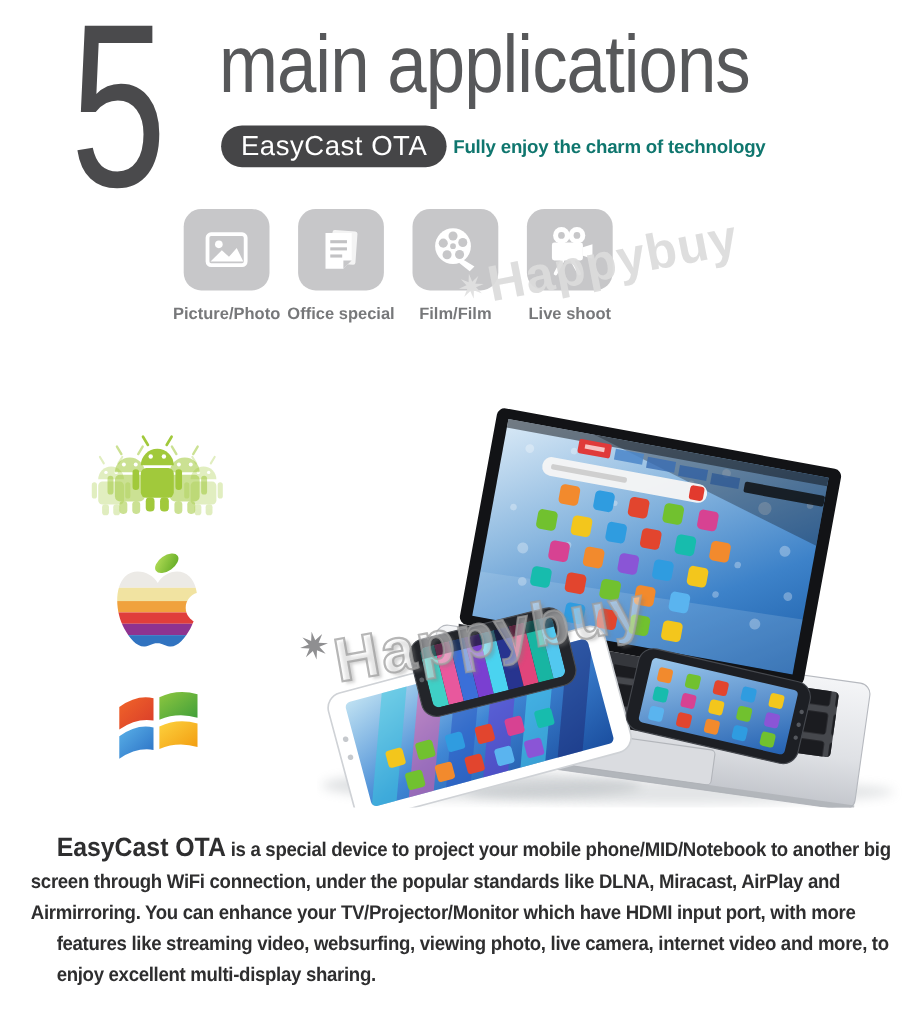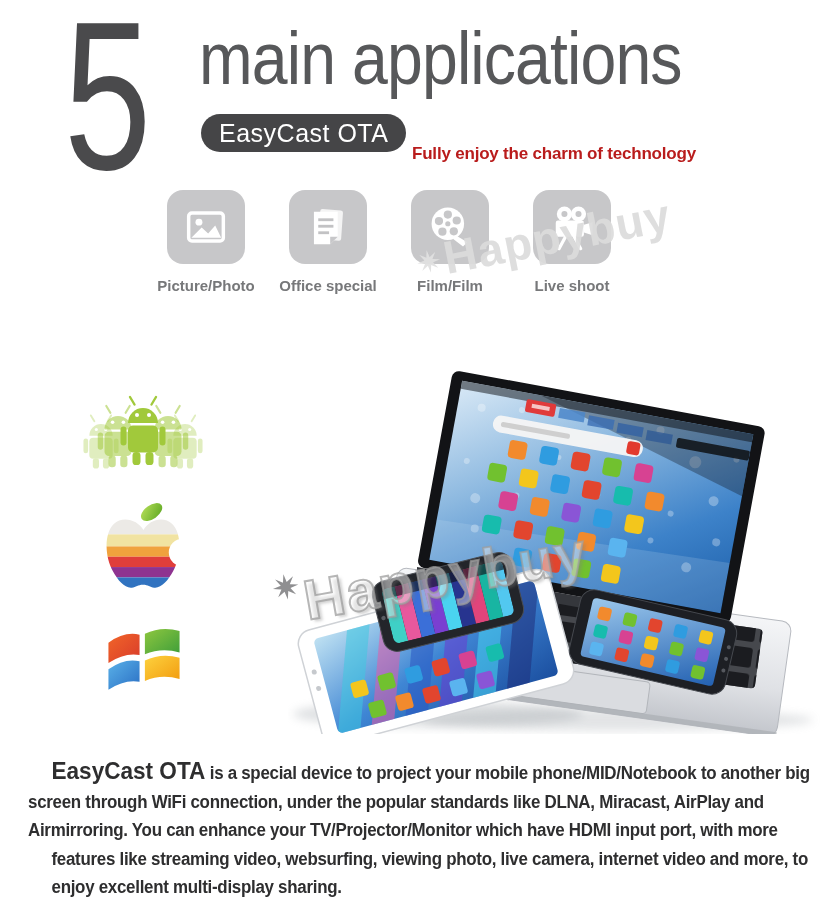--- a/index.html
+++ b/index.html
@@ -20,26 +20,26 @@
     font-size:74px; font-weight:400; color:#57585a; letter-spacing:-1px;
     white-space:nowrap; transform:scaleX(.87); transform-origin:0 0;
   }
   .badge {
     position:absolute; left:201px; top:114px; height:38px;
     padding:0 18px; background:#454547; border-radius:19px;
     display:flex; align-items:center;
     color:#ffffff; font-size:25px; letter-spacing:.5px; white-space:nowrap;
   }
   .tagline {
-    position:absolute; left:412px; top:144px;
-    font-size:17px; font-weight:700; color:#b91c1c; letter-spacing:-.2px;
+    position:absolute; left:412px; top:124px;
+    font-size:17px; font-weight:700; color:#0f766e; letter-spacing:-.2px;
     white-space:nowrap;
   }
   
-  .apps-row { position:absolute; left:166px; top:190px; display:flex; gap:42px; z-index:2; }
+  .apps-row { position:absolute; left:166px; top:190px; display:flex; gap:24px; z-index:2; }
   .app { width:80px; display:flex; flex-direction:column; align-items:center; }
   .tile {
     width:78px; height:74px; border-radius:16px; background:#c7c7c9;
     display:flex; align-items:center; justify-content:center;
   }
   .tile svg { width:52px; height:52px; }
   .app-label {
     margin-top:13px; font-size:15px; font-weight:700; color:#77787a;
     white-space:nowrap;
   }

